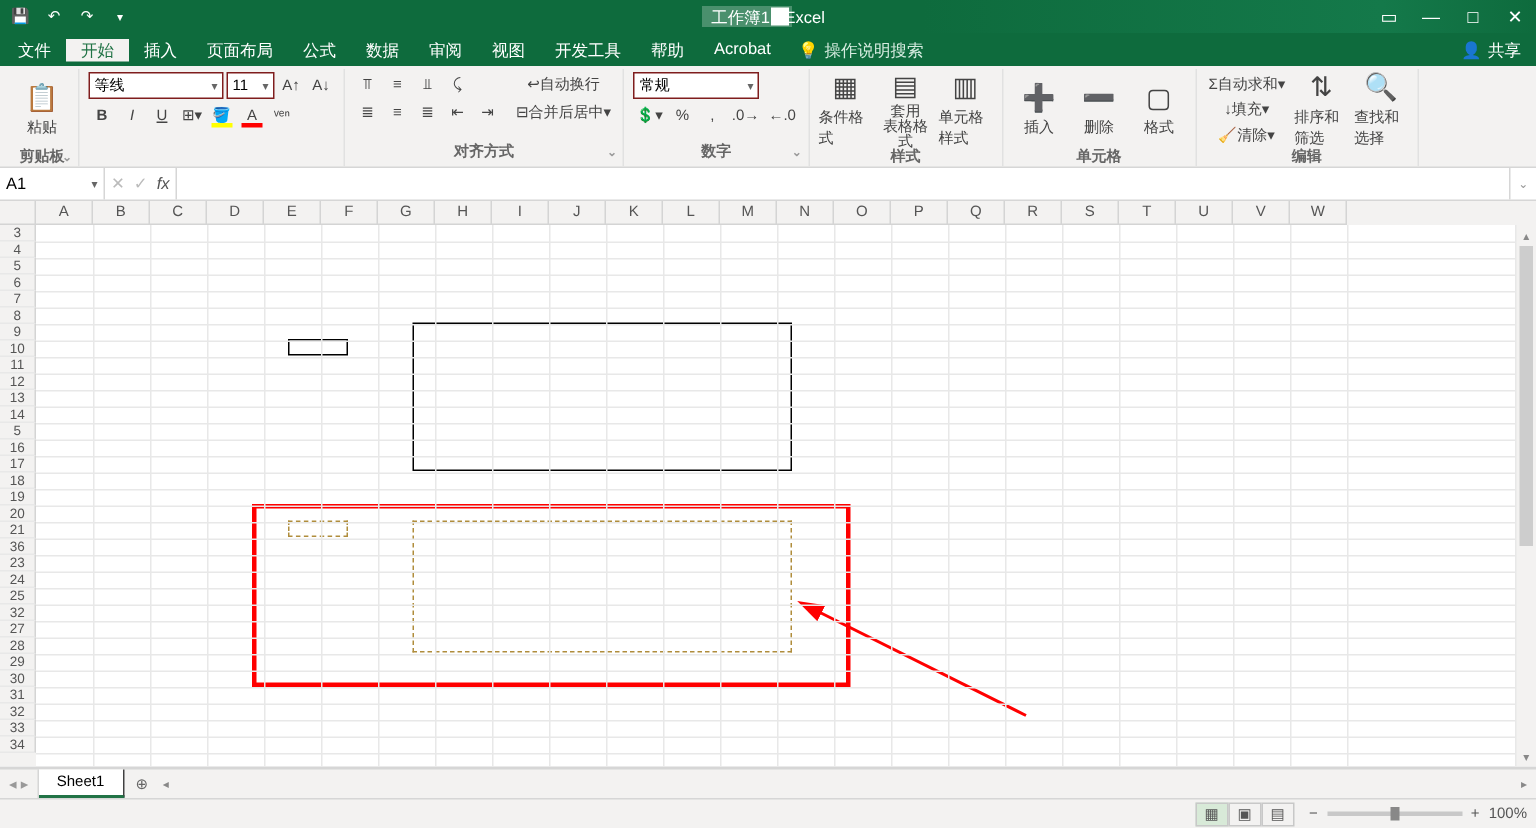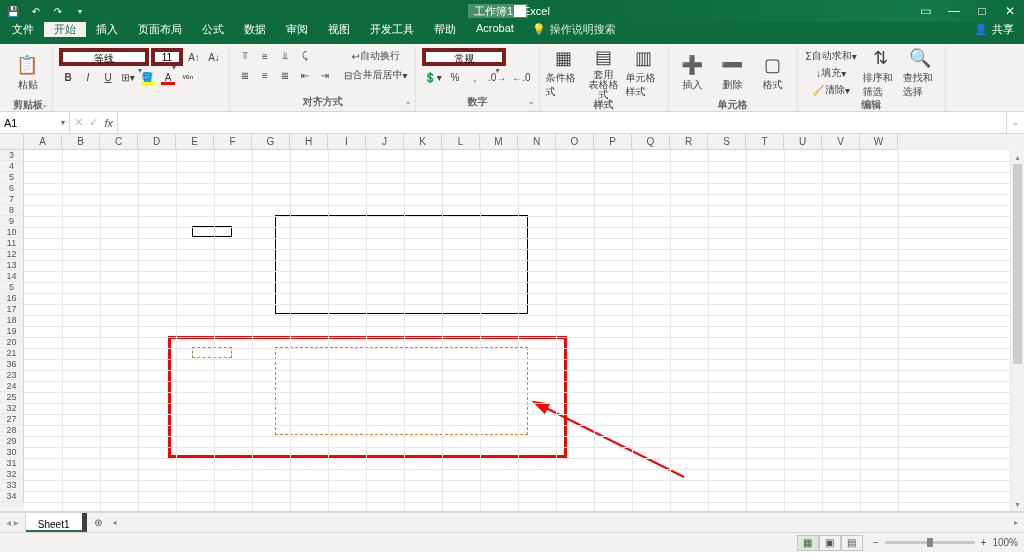--- a/index.html
+++ b/index.html
@@ -9,41 +9,41 @@
 .titlebar { height: 22px; background: linear-gradient(to right, #0e6b3d, #0e6b3d 60%, #14794a 90%, #0e6b3d); color: #fff; display: flex; align-items: center; position: relative; }
 .titlebar .qat { display: flex; gap: 2px; padding-left: 4px; align-items: center; }
 .titlebar .qat .qbtn { width: 20px; height: 18px; display: flex; align-items: center; justify-content: center; color: #fff; font-size: 10px; }
 .titlebar .title { position: absolute; left: 50%; transform: translateX(-50%); font-size: 11px; }
 .titlebar .winctrl { margin-left: auto; display: flex; align-items: center; }
 .titlebar .winctrl .wbtn { width: 28px; height: 22px; display: flex; align-items: center; justify-content: center; color: #fff; font-size: 12px; }
 .titlebar .account-box { margin-left: auto; width: 60px; height: 14px; background: rgba(255,255,255,0.25); margin-right: 6px; display: flex; align-items:center; justify-content:flex-end; padding-right:2px;}
 .titlebar .account-box .sq { width:12px; height:12px; background:#fff; }
 
 
-.ribbon-tabs { height: 22px; background: #0e6b3d; display: flex; align-items: flex-start; color: #fff; font-size: 11px; padding-left: 2px; }
+.ribbon-tabs { height: 22px; background: #0e6b3d; display: flex; align-items: center; color: #fff; font-size: 11px; padding-left: 2px; }
 .ribbon-tabs .tab { padding: 0 10px; display: flex; align-items: center; cursor: pointer; }
 .ribbon-tabs .tab.file { background: #0e6b3d; }
 .ribbon-tabs .tab.active { background: #f3f2f1; color: #217346; }
 .ribbon-tabs .tell { display: flex; align-items: center; gap: 4px; padding: 0 8px; color: #d6ece0; }
 .ribbon-tabs .tell .bulb { font-size: 11px; }
 .ribbon-tabs .share { margin-left: auto; display: flex; align-items: center; gap: 4px; padding-right: 10px; }
 
 
 .ribbon { height: 68px; background: #f3f2f1; border-bottom: 1px solid #d6d6d6; display: flex; padding: 2px 4px 0 4px; }
 .group { border-right: 1px solid #e1e1e1; padding: 2px 6px; display: flex; flex-direction: column; position: relative; }
 .group .controls { flex: 1; display: flex; align-items: flex-start; gap: 4px; }
 .group .label { text-align: center; font-size: 10px; color: #666; height: 14px; line-height: 14px; position: relative; font-weight: bold; }
 .group .label::after { content: "⌄"; position: absolute; right: -2px; bottom: 0; font-size: 8px; color: #999; }
 .group .label.nolauncher::after { content: ""; }
 .vstack { display: flex; flex-direction: column; gap: 1px; }
 .hstack { display: flex; gap: 2px; align-items: center; }
 .btn-sm { height: 16px; min-width: 18px; display: flex; align-items: center; justify-content: center; font-size: 10px; padding: 0 2px; cursor: pointer; color: #444; }
 .btn-big { width: 36px; height: 50px; display: flex; flex-direction: column; align-items: center; justify-content: center; gap: 2px; font-size: 10px; color: #444; cursor: pointer; }
 .btn-big .ic { font-size: 18px; }
-.combo { height: 18px; border: 4px solid #7f1d1d; background: #fff; display: flex; align-items: center; padding: 0 3px; font-size: 10px; flex-direction: column; }
+.combo { height: 18px; border: 1px solid #7f1d1d; background: #fff; display: flex; align-items: center; padding: 0 3px; font-size: 10px; }
 .combo .arr { margin-left: auto; font-size: 8px; color: #666; }
 .cut::before { content: "✂"; margin-right: 2px; font-size: 10px; }
 .copy::before { content: "⎘"; margin-right: 2px; font-size: 10px; }
 .brush::before { content: "🖌"; margin-right: 2px; font-size: 10px; }
 
 
 .formula-bar { height: 22px; border-bottom: 1px solid #d6d6d6; display: flex; align-items: stretch; background: #fff; justify-content: flex-end; }
 .name-box { width: 70px; border-right: 1px solid #d6d6d6; display: flex; align-items: center; padding: 0 4px; font-size: 11px; }
 .name-box .arr { margin-left: auto; font-size: 8px; color: #666; }
 .fx-btns { display: flex; align-items: center; border-right: 1px solid #d6d6d6; padding: 0 4px; gap: 6px; color: #bbb; font-size: 11px; }
@@ -67,21 +67,21 @@
 
 
 .shape-rect { position: absolute; border: 1px solid #000; background: transparent; }
 .marching-ants { position: absolute; border: 1px dashed #b08d3c; background: transparent; }
 .red-box { position: absolute; border: 3px solid #ff0000; }
 .arrow { position: absolute; }
 
 
 .sheet-bar { height: 20px; display: flex; align-items: stretch; background: #f3f2f1; border-top: 1px solid #d6d6d6; font-size: 10px; }
 .sheet-nav { display: flex; align-items: center; gap: 4px; padding: 0 6px; color: #999; border-right: 1px solid #d6d6d6;}
-.sheet-tab { padding: 0 12px; display: flex; align-items: flex-end; border-right: 5px solid #404040; background: #fff; border-bottom: 2px solid #217346; }
+.sheet-tab { padding: 0 12px; display: flex; align-items: center; border-right: 1px solid #404040; background: #fff; border-bottom: 2px solid #217346; }
 .sheet-add { width: 24px; display: flex; align-items: center; justify-content: center; color: #666; }
 .hscroll { flex:1; display:flex; justify-content:flex-end; align-items:center; padding-right:4px; }
 .hscroll .track { flex:1; height:10px; margin:0 14px; background:#f3f2f1; position:relative; }
 .hscroll .arr { font-size:8px; color:#888; padding:0 2px;}
 
 
 .status-bar { height: 20px; background: #f3f2f1; border-top: 1px solid #d6d6d6; display: flex; align-items: center; font-size: 10px; color: #555; padding: 0 6px; }
 .status-bar .views { margin-left: auto; display: flex; gap: 0; }
 .status-bar .view-btn { width: 22px; height: 16px; border: 1px solid #c8c8c8; display: flex; align-items: center; justify-content: center; font-size: 10px; }
 .status-bar .view-btn.active { background: #d8ead8; }

